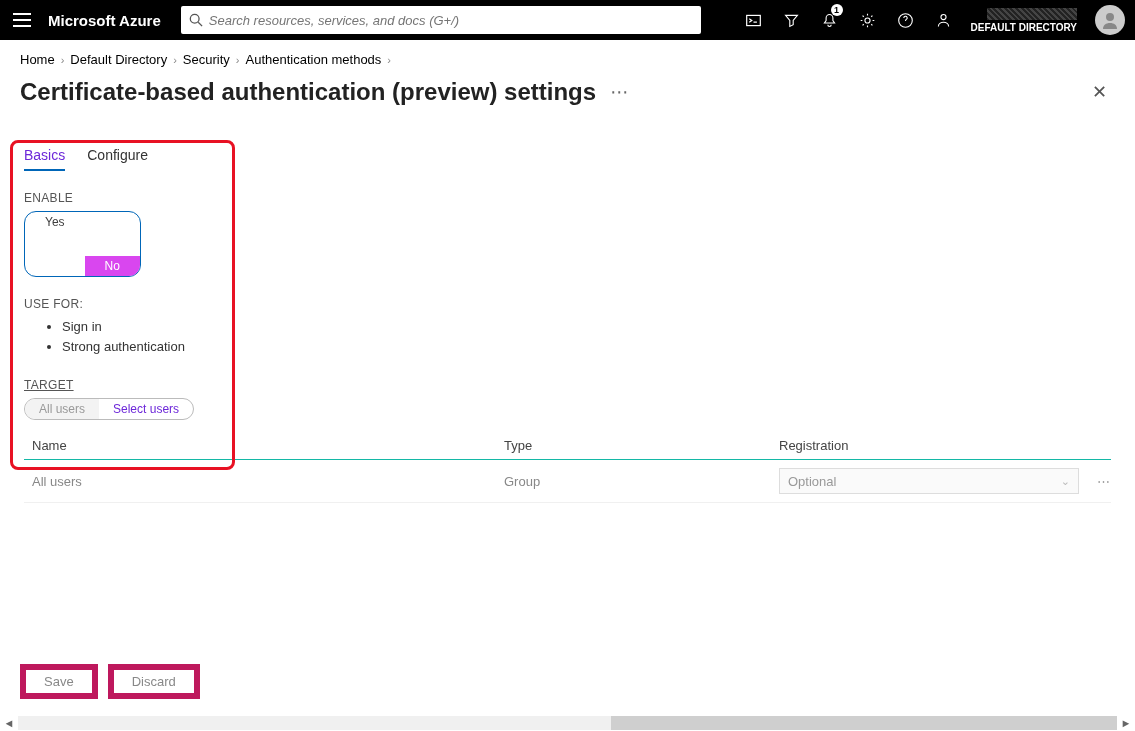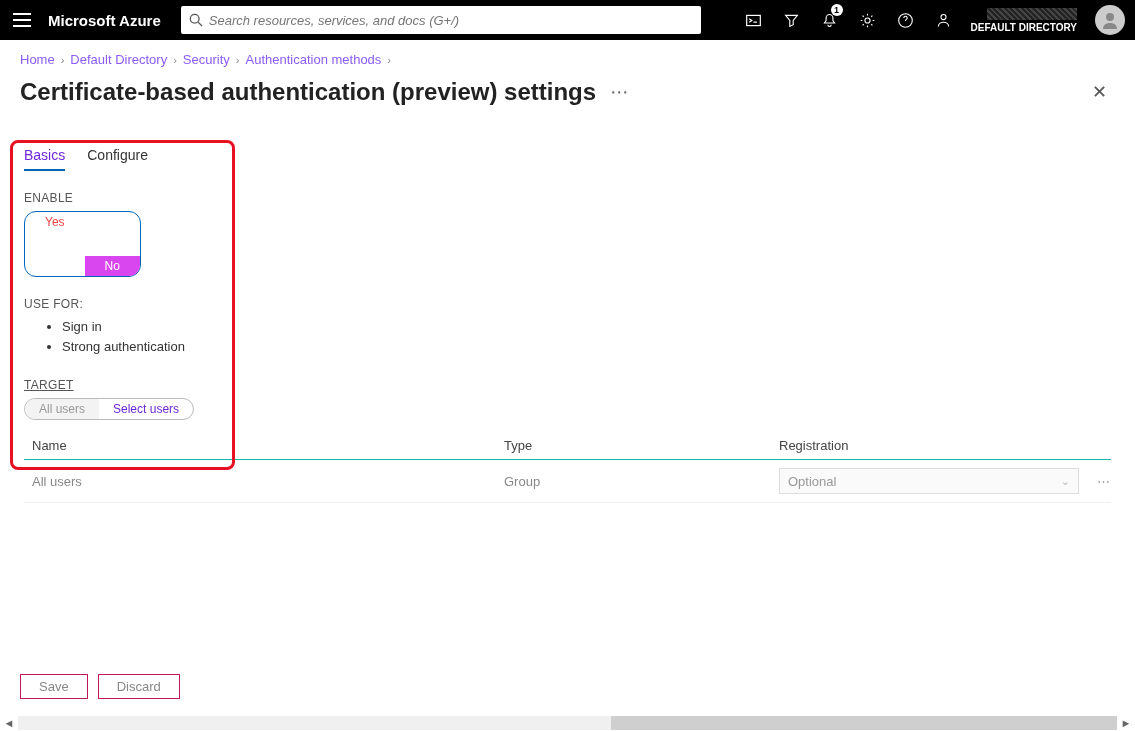--- a/index.html
+++ b/index.html
@@ -17,41 +17,41 @@
   .top-icon { width:38px; height:100%; display:flex; align-items:center; justify-content:center; cursor:pointer; position:relative; }
   .top-icon svg { width:17px; height:17px; fill:#fff; }
   .badge { position:absolute; top:4px; right:6px; background:#fff; color:#000; border-radius:8px; font-size:9px; min-width:12px; height:12px; line-height:12px; text-align:center; font-weight:600; }
   .tenant-block { display:flex; flex-direction:column; align-items:flex-end; justify-content:center; padding:0 8px; font-size:10px; }
   .tenant-redact { width:90px; height:12px; background:repeating-linear-gradient(45deg,#222,#222 2px,#444 2px,#444 4px); margin-bottom:2px;}
   .avatar { width:30px; height:30px; border-radius:50%; background:#ccc; margin:0 10px; display:flex; align-items:center; justify-content:center; }
   .avatar svg{ width:20px; height:20px; fill:#888;}
 
   
   .breadcrumb { padding: 12px 20px 4px; font-size:13px; display:flex; align-items:center; gap:6px; color:#555;}
-  .breadcrumb a { color:#8b5cf6; text-decoration:none; cursor:pointer;}
+  .breadcrumb a { color:#000000; text-decoration:none; cursor:pointer;}
   .crumb-sep { color:#888; font-size:11px;}
 
   
   .page-head { display:flex; align-items:center; padding: 6px 20px 14px;}
   .page-title { font-size:24px; font-weight:600; color:#222;}
   .title-more { margin-left:14px; color:#666; font-size:18px; letter-spacing:2px; cursor:pointer;}
   .close-x { margin-left:auto; cursor:pointer; font-size:18px; color:#555; padding:4px 8px;}
 
   
   .hl-box { position:absolute; left:10px; top:140px; width:225px; height:330px; border:3px solid #e81123; border-radius:8px; pointer-events:none;}
 
   
   .content { padding: 10px 24px; position:relative; }
   .tabs { display:flex; gap:22px; border-bottom:none; margin-top:16px;}
   .tab { font-size:14px; padding-bottom:6px; cursor:pointer; color:#333;}
   .tab.active { border-bottom:2px solid #0066b8; color:#6d28d9;}
 
   .section-label { font-size:12px; color:#555; letter-spacing:0.3px; margin-top:20px;}
   .toggle-pill { display:inline-flex; border:1px solid #0066b8; border-radius:12px; overflow:hidden; margin-top:6px; background:#fff;}
-  .toggle-opt { font-size:12px; padding:3px 20px; cursor:pointer; color:#ef4444;}
+  .toggle-opt { font-size:12px; padding:3px 20px; cursor:pointer; color:#404040;}
   .toggle-opt.sel { background:#d946ef; color:#fff;margin-top:44px;}
   .use-for { margin-top:16px;}
   .use-for ul { margin:6px 0 0 38px; font-size:13px; color:#333;}
   .use-for ul li{ line-height:1.5;}
 
   .target-lbl { margin-top:22px;text-decoration:underline;}
   .target-pill { display:inline-flex; border:1px solid #bbb; border-radius:12px; overflow:hidden; margin-top:6px;}
   .target-opt { font-size:12px; padding:3px 14px; cursor:pointer; color:#6d28d9;}
   .target-opt.sel { color:#999; background:#f3f3f3;}
 
@@ -60,21 +60,21 @@
   .tbl-head { display:flex; font-size:13px; color:#444; padding:6px 0; border-bottom:1px solid #14b8a6;}
   .col-name { flex:0 0 480px; padding-left:8px;}
   .col-type { flex:0 0 275px;}
   .col-reg  { flex:1;}
   .tbl-row { display:flex; align-items:center; font-size:13px; color:#888; padding:8px 0; border-bottom:1px solid #f0f0f0;}
   .reg-select { width:300px; height:26px; border:1px solid #ddd; background:#fafafa; color:#999; font-size:13px; padding:0 8px; display:flex; align-items:center; justify-content:space-between; cursor:default;}
   .row-more { margin-left:8px; color:#888; cursor:pointer; letter-spacing:1px;}
 
   
   .footer { position:absolute; left:0; right:0; bottom:22px; padding:10px 20px; background:#fff; display:flex; gap:10px;}
-  .btn { font-size:13px; padding:4px 18px; border:1px solid #be185d; background:#fff; color:#888; cursor:default;}
+  .btn { font-size:13px; padding:4px 18px; border:6px solid #be185d; background:#fff; color:#888; cursor:default;}
   
   
   .hscroll { position:absolute; left:0; right:0; bottom:0; height:16px; display:flex; align-items:center;}
   .hs-arrow{ width:18px; text-align:center; font-size:11px; color:#666;}
   .hs-track{ flex:1; height:14px; background:#f0f0f0; position:relative;}
   .hs-thumb{ position:absolute; right:0; top:0; bottom:0; width:46%; background:#cfcfcf;}
 </style>
 </head>
 <body>
 

